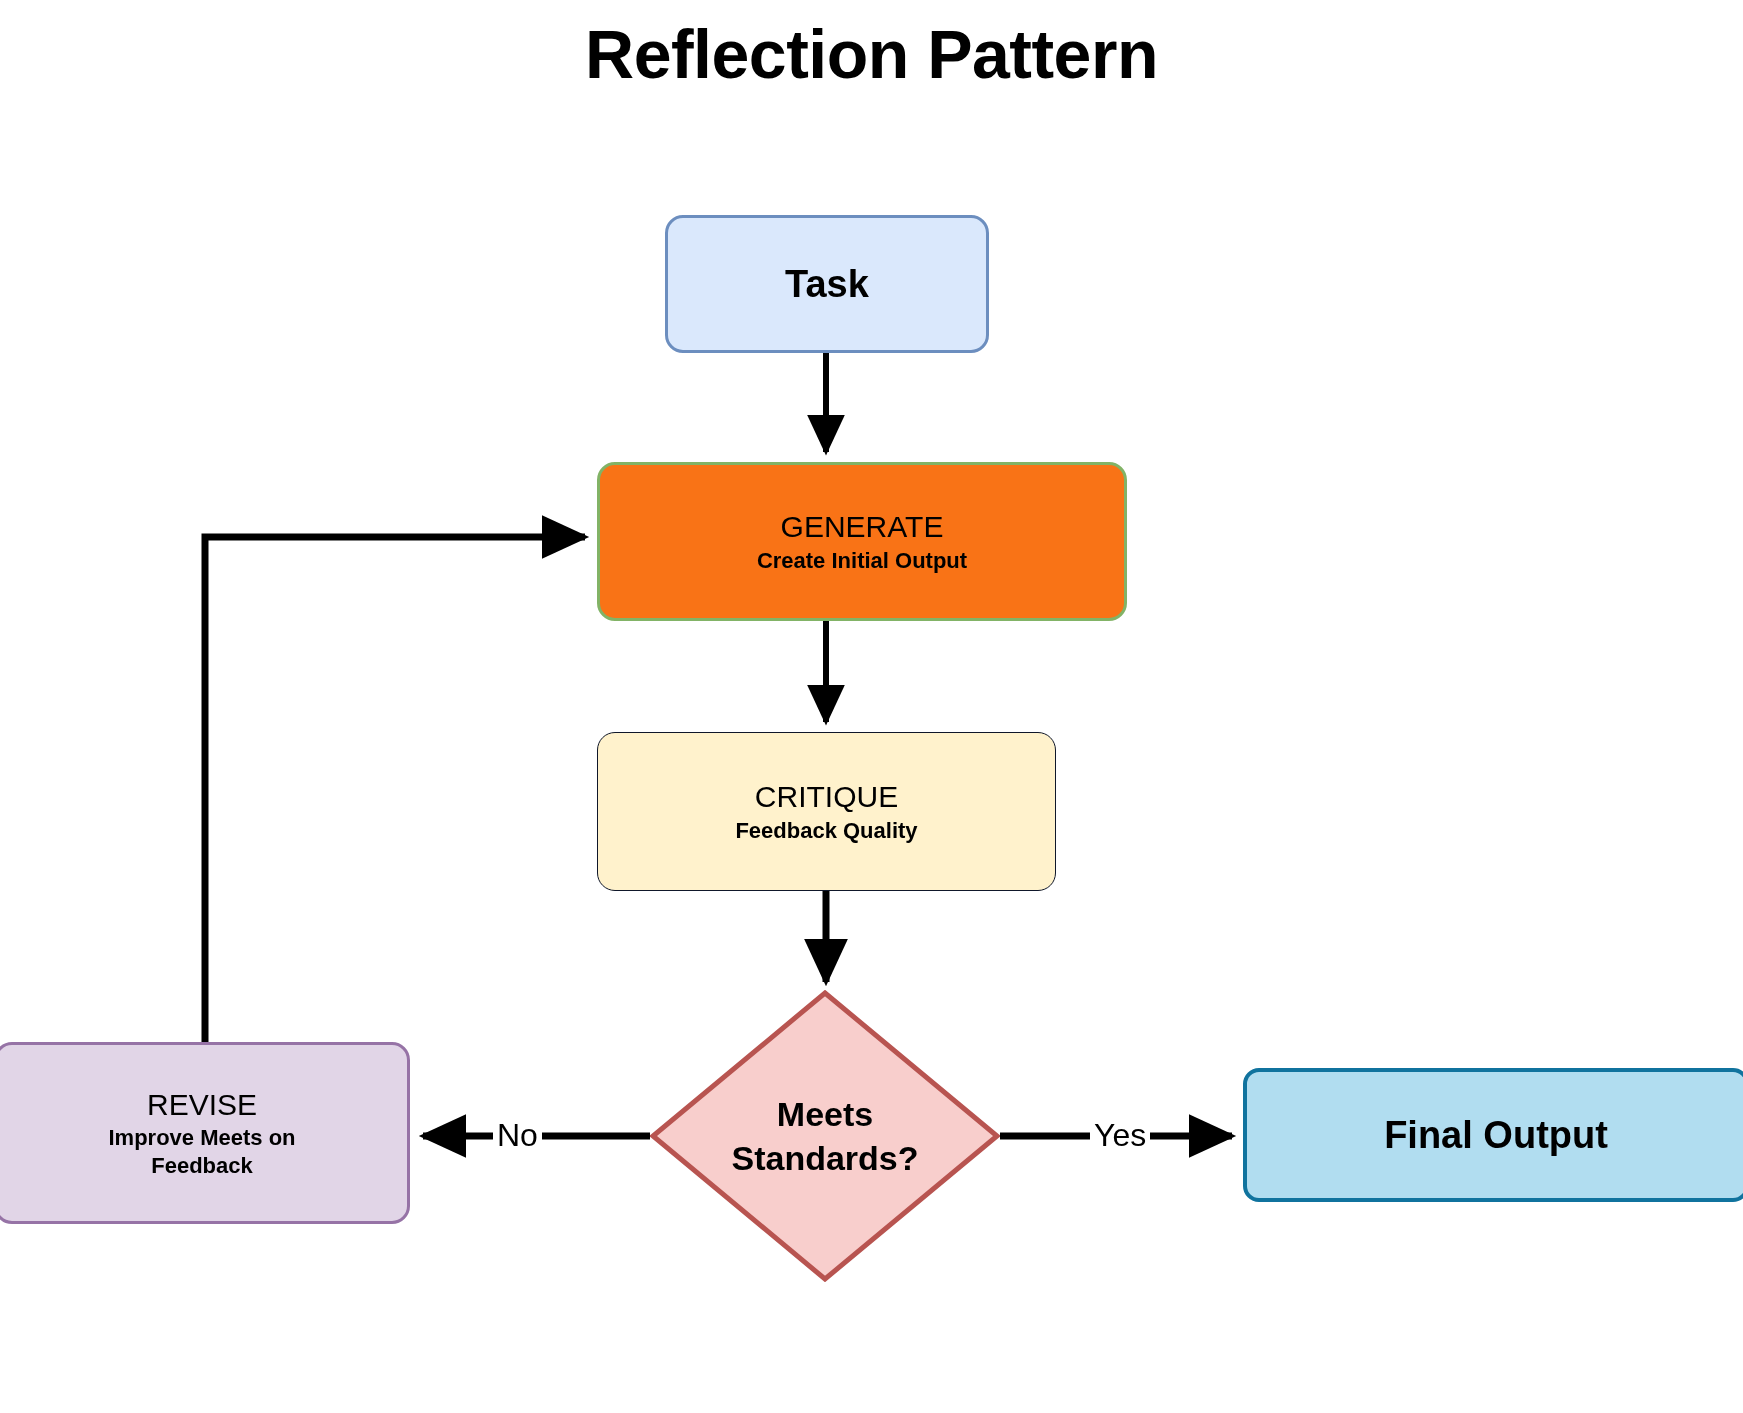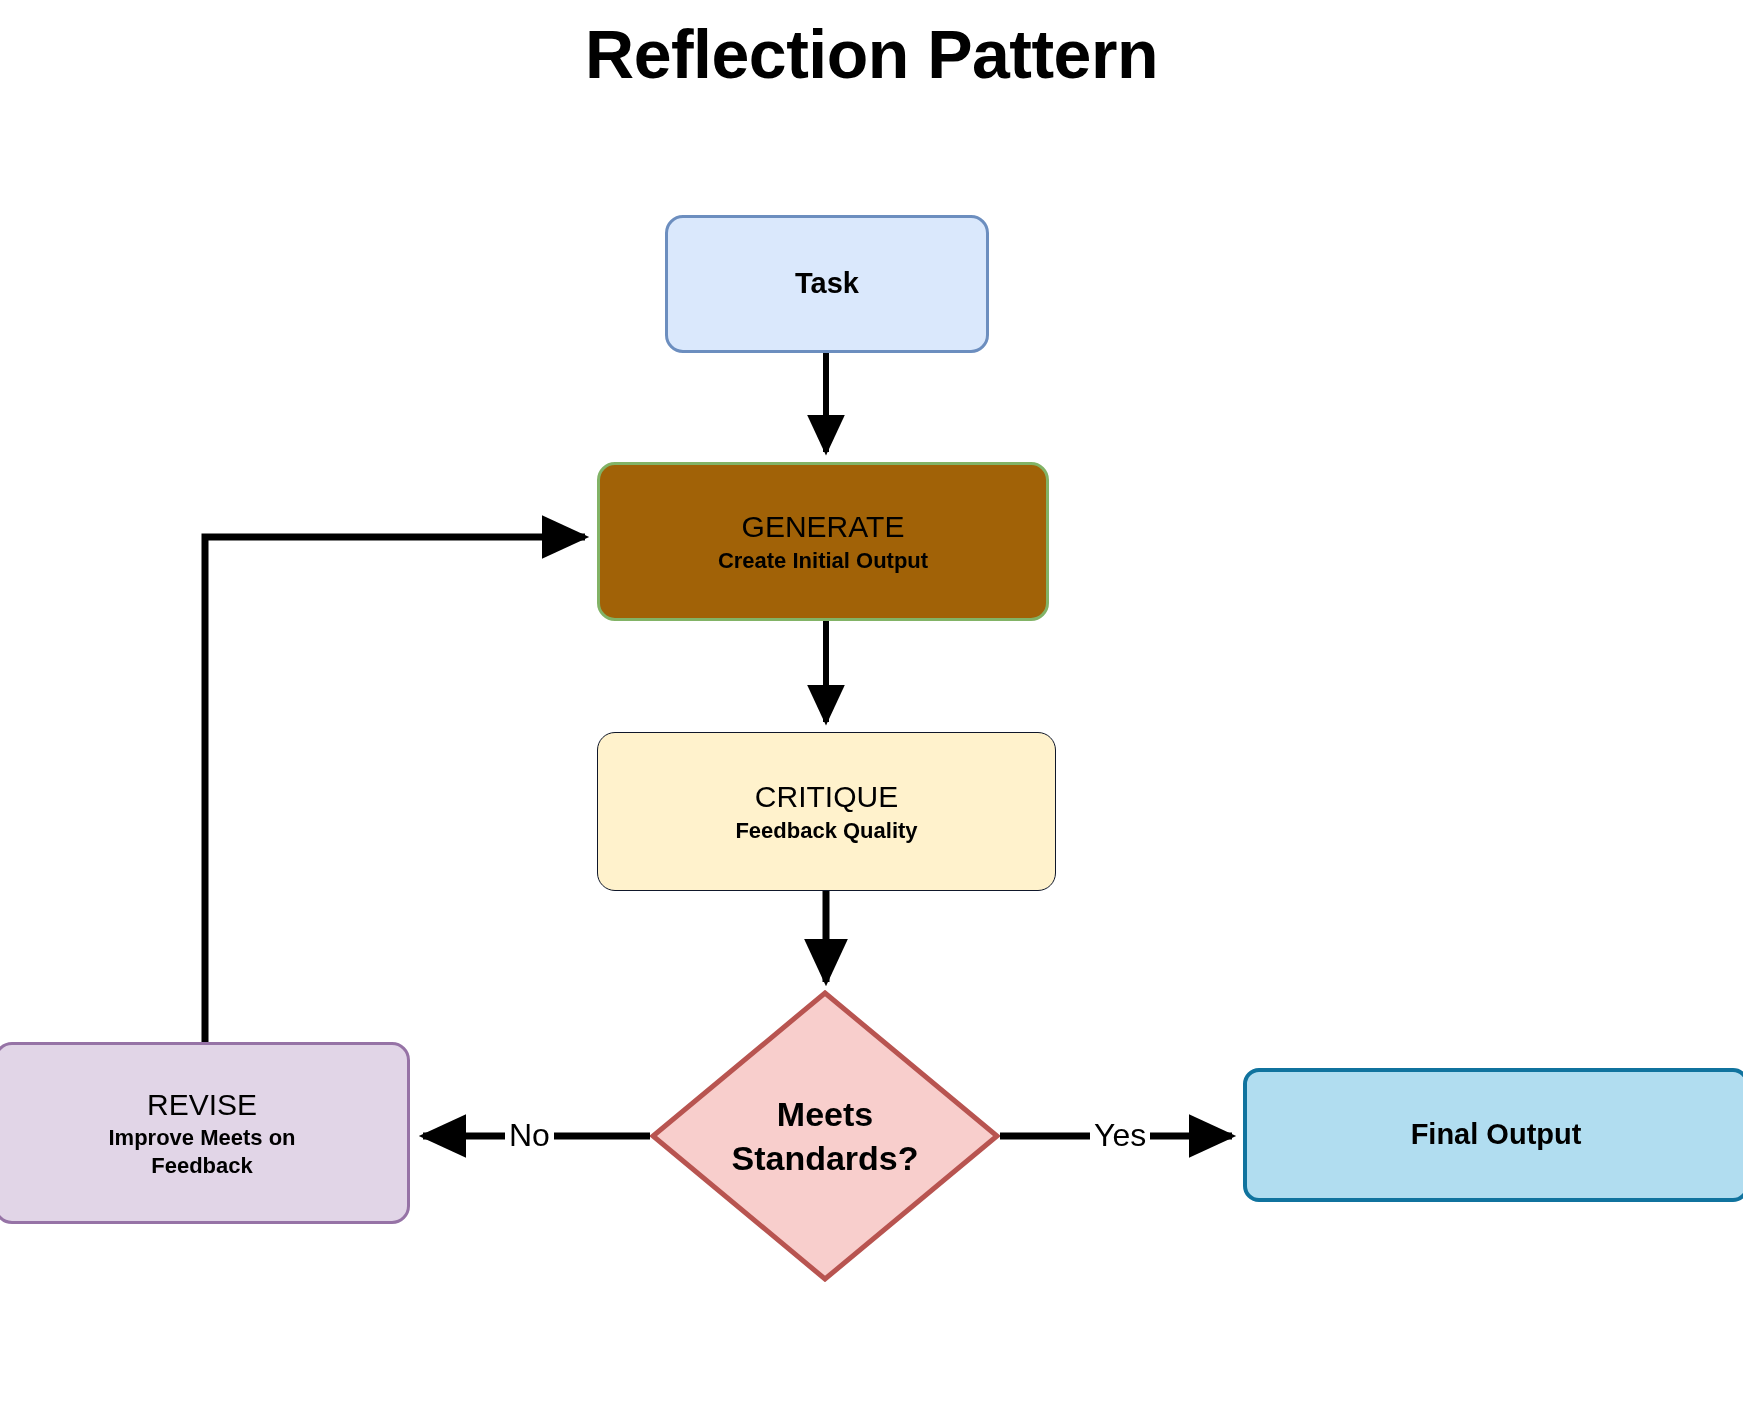--- a/index.html
+++ b/index.html
@@ -60,37 +60,37 @@
   .node .line-main {
     font-size: 30px;
     font-weight: normal;
     white-space: nowrap;
   }
   .node .line-sub {
     font-size: 22px;
     font-weight: bold;
   }
   .node .line-solo {
-    font-size: 29px;
+    font-size: 38px;
     font-weight: bold;
     white-space: nowrap;
   }
 
   
   #node-task {
     left: 665px;  top: 215px;
     width: 324px; height: 138px;
     background: #dae8fc;
     border: 3px solid #6c8ebf;
     border-radius: 18px;
   }
   #node-generate {
     left: 597px;  top: 462px;
-    width: 452px; height: 159px;
-    background: #a16207;
+    width: 530px; height: 159px;
+    background: #f97316;
     border: 3px solid #82b366;
     border-radius: 18px;
   }
   #node-critique {
     left: 597px;  top: 732px;
     width: 459px; height: 159px;
     background: #fff2cc;
     border: 1px solid #0f172a;
     border-radius: 18px;
   }
@@ -132,21 +132,21 @@
   
   .edge-label {
     position: absolute;
     font-size: 32px;
     font-weight: normal;
     color: #000000;
     background: #ffffff;
     padding: 0 4px;
     white-space: nowrap;
   }
-  #label-no  { left: 505px;  top: 1117px; }
+  #label-no  { left: 493px;  top: 1117px; }
   #label-yes { left: 1090px; top: 1117px; }
 </style>
 </head>
 <body>
 
 <div id="canvas">
 
   <div class="title">Reflection Pattern</div>
 
   <svg id="edges" viewBox="0 0 1743 1413" xmlns="http://www.w3.org/2000/svg">

